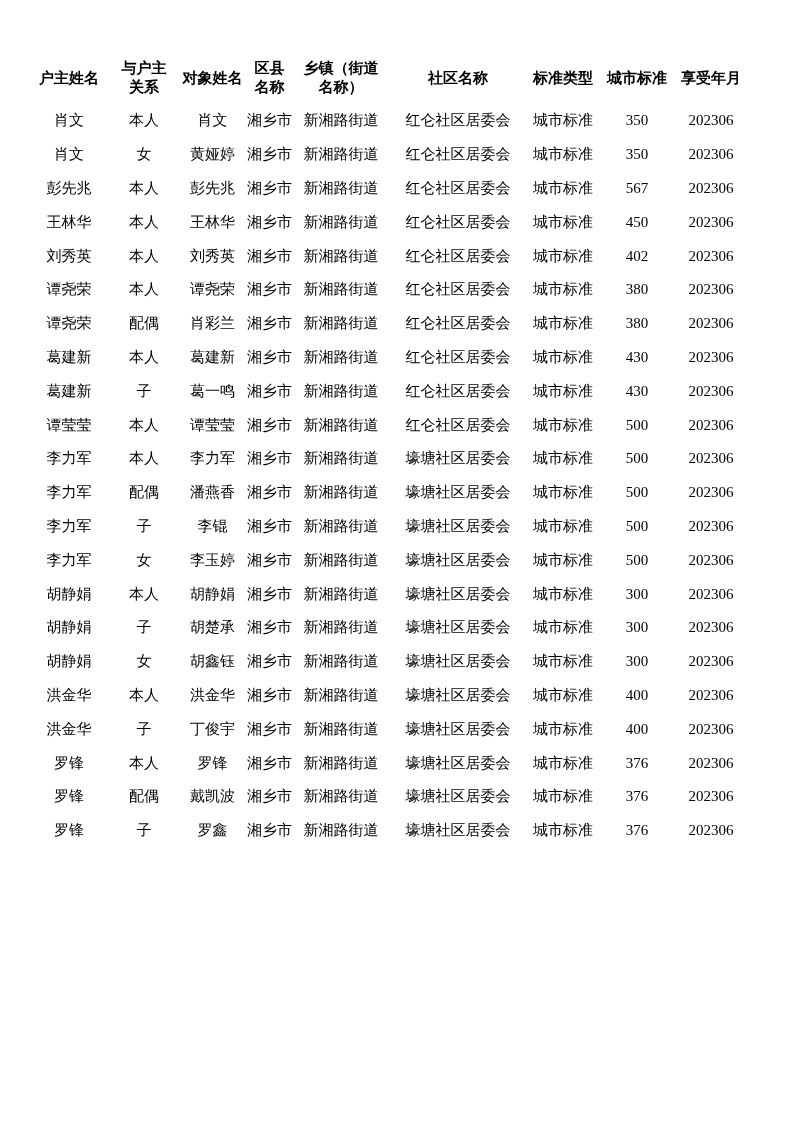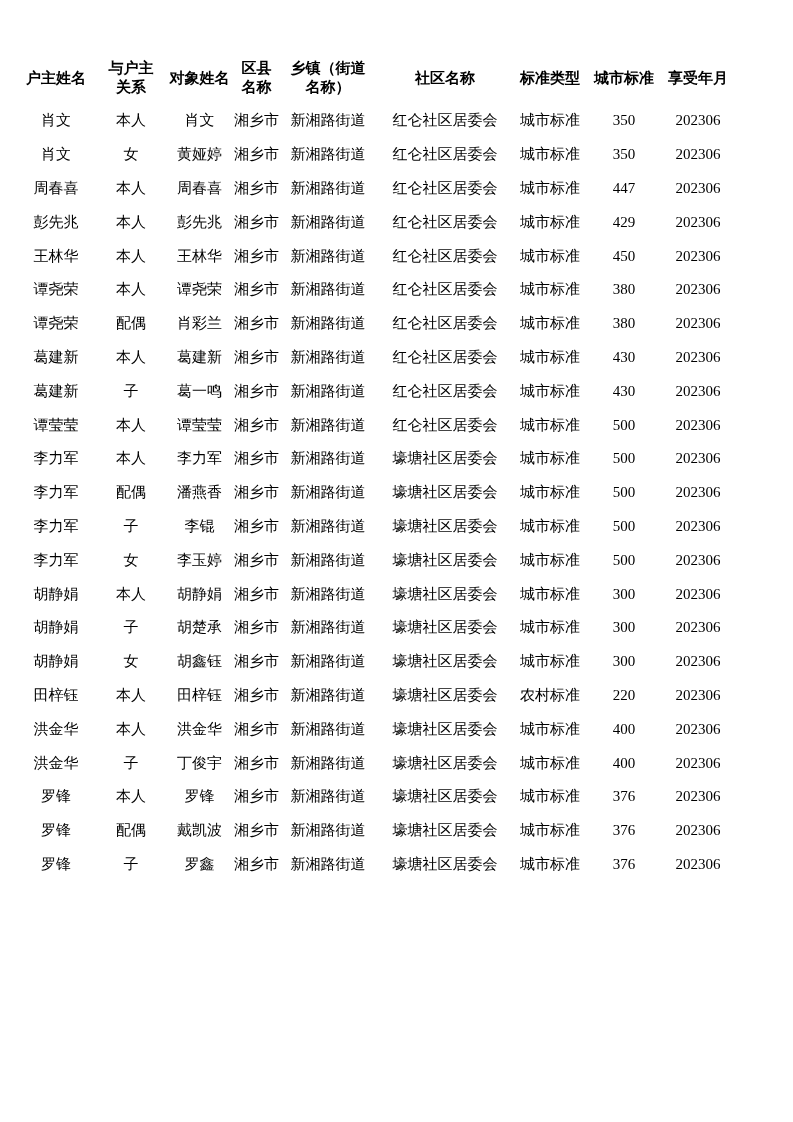--- a/index.html
+++ b/index.html
@@ -10,21 +10,21 @@
     font-family: "Liberation Serif", "DejaVu Serif", serif;
   }
   .sheet {
     position: relative;
     width: 793px; height: 1122px;
     overflow: hidden;
     background: #ffffff;
   }
   table.report {
     position: absolute;
-    left: 19px; top: 52px;
+    left: 32px; top: 52px;
     border-collapse: collapse;
     table-layout: fixed;
     width: 712px;
   }
   col.c1 { width: 74px; }
   col.c2 { width: 76px; }
   col.c3 { width: 61px; }
   col.c4 { width: 53px; }
   col.c5 { width: 90px; }
   col.c6 { width: 144px; }
@@ -100,50 +100,50 @@
           <td>女</td>
           <td>黄娅婷</td>
           <td>湘乡市</td>
           <td>新湘路街道</td>
           <td>红仑社区居委会</td>
           <td>城市标准</td>
           <td>350</td>
           <td>202306</td>
         </tr>
         <tr>
-          <td>周春喜</td>
-          <td>本人</td>
-          <td>周春喜</td>
-          <td>湘乡市</td>
-          <td>新湘路街道</td>
-          <td>红仑社区居委会</td>
-          <td>城市标准</td>
-          <td>447</td>
-          <td>202306</td>
-        </tr>
-        <tr>
           <td>彭先兆</td>
           <td>本人</td>
           <td>彭先兆</td>
           <td>湘乡市</td>
           <td>新湘路街道</td>
           <td>红仑社区居委会</td>
           <td>城市标准</td>
-          <td>429</td>
+          <td>567</td>
           <td>202306</td>
         </tr>
         <tr>
           <td>王林华</td>
           <td>本人</td>
           <td>王林华</td>
           <td>湘乡市</td>
           <td>新湘路街道</td>
           <td>红仑社区居委会</td>
           <td>城市标准</td>
           <td>450</td>
+          <td>202306</td>
+        </tr>
+        <tr>
+          <td>刘秀英</td>
+          <td>本人</td>
+          <td>刘秀英</td>
+          <td>湘乡市</td>
+          <td>新湘路街道</td>
+          <td>红仑社区居委会</td>
+          <td>城市标准</td>
+          <td>402</td>
           <td>202306</td>
         </tr>
         <tr>
           <td>谭尧荣</td>
           <td>本人</td>
           <td>谭尧荣</td>
           <td>湘乡市</td>
           <td>新湘路街道</td>
           <td>红仑社区居委会</td>
           <td>城市标准</td>
@@ -262,31 +262,20 @@
         </tr>
         <tr>
           <td>胡静娟</td>
           <td>女</td>
           <td>胡鑫钰</td>
           <td>湘乡市</td>
           <td>新湘路街道</td>
           <td>壕塘社区居委会</td>
           <td>城市标准</td>
           <td>300</td>
-          <td>202306</td>
-        </tr>
-        <tr>
-          <td>田梓钰</td>
-          <td>本人</td>
-          <td>田梓钰</td>
-          <td>湘乡市</td>
-          <td>新湘路街道</td>
-          <td>壕塘社区居委会</td>
-          <td>农村标准</td>
-          <td>220</td>
           <td>202306</td>
         </tr>
         <tr>
           <td>洪金华</td>
           <td>本人</td>
           <td>洪金华</td>
           <td>湘乡市</td>
           <td>新湘路街道</td>
           <td>壕塘社区居委会</td>
           <td>城市标准</td>

